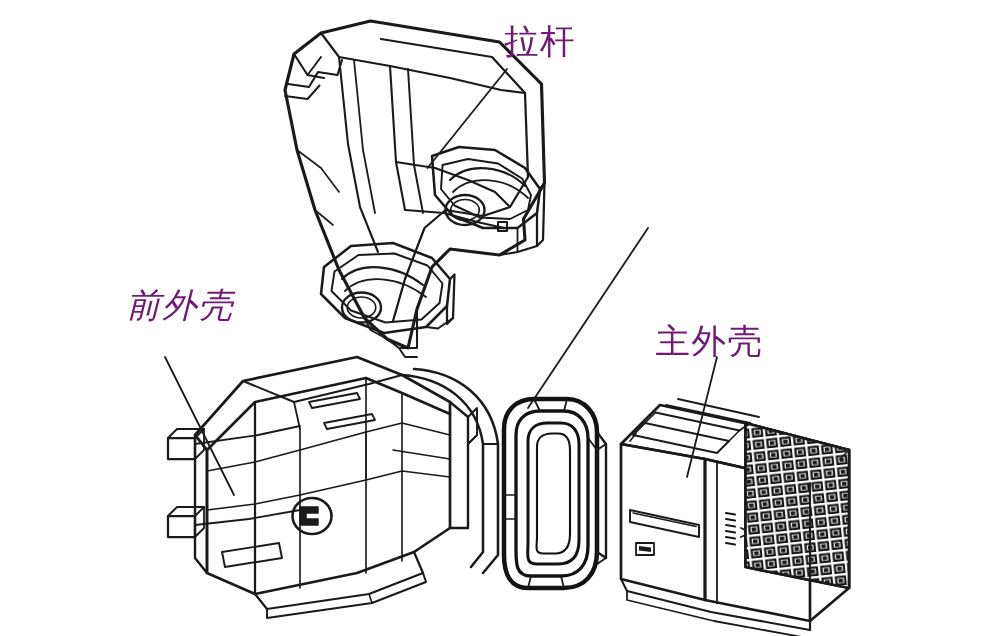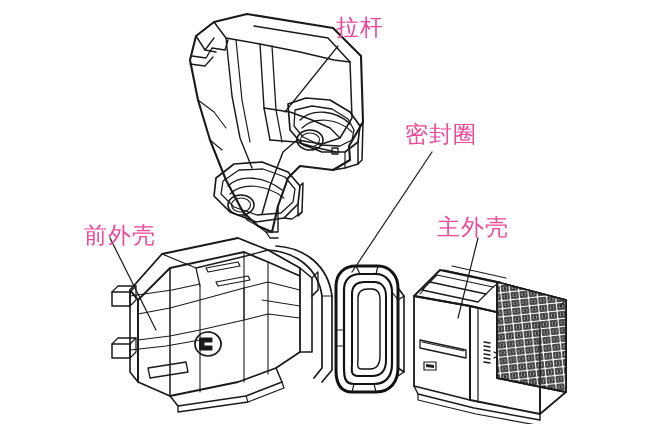--- a/index.html
+++ b/index.html
@@ -14,28 +14,28 @@
   }
   svg#drawing{
     position:absolute;left:0;top:0;width:671px;height:424px;
     display:block;
   }
   .callout-label{
     position:absolute;
     font-family:"Liberation Sans","DejaVu Sans",sans-serif;
     font-size:23px;
     line-height:1;
-    color:#ec4899;
+    color:#701a75;
     letter-spacing:1px;
     white-space:nowrap;
     user-select:none;
   }
   #label-lever{ left:336px; top:16px; }
   #label-seal{  left:405px; top:123px; }
-  #label-front-housing{ left:84px; top:224px; }
+  #label-front-housing{ left:84px; top:192px;font-style:italic; }
   #label-main-housing{  left:437px; top:216px; }
 </style>
 </head>
 <body>
 
 <div id="diagram-root">
 
   <svg id="drawing" viewBox="0 0 671 424" xmlns="http://www.w3.org/2000/svg">
     <defs>
       <pattern id="cavityGrid" width="9" height="8" patternUnits="userSpaceOnUse" patternTransform="rotate(-6)">
@@ -252,19 +252,18 @@
         <line x1="338" y1="46" x2="285" y2="112"></line>
         <line x1="432" y1="152" x2="352" y2="272"></line>
         <line x1="110" y1="238" x2="156" y2="330"></line>
         <line x1="478" y1="238" x2="458" y2="318"></line>
       </g>
     </g>
   </svg>
 
   <div class="callout-label" id="label-lever">拉杆</div>
 
-  <div class="callout-label" id="label-seal">密封圈</div>
 
   <div class="callout-label" id="label-front-housing">前外壳</div>
 
   <div class="callout-label" id="label-main-housing">主外壳</div>
 
 </div>
 
 </body></html>

